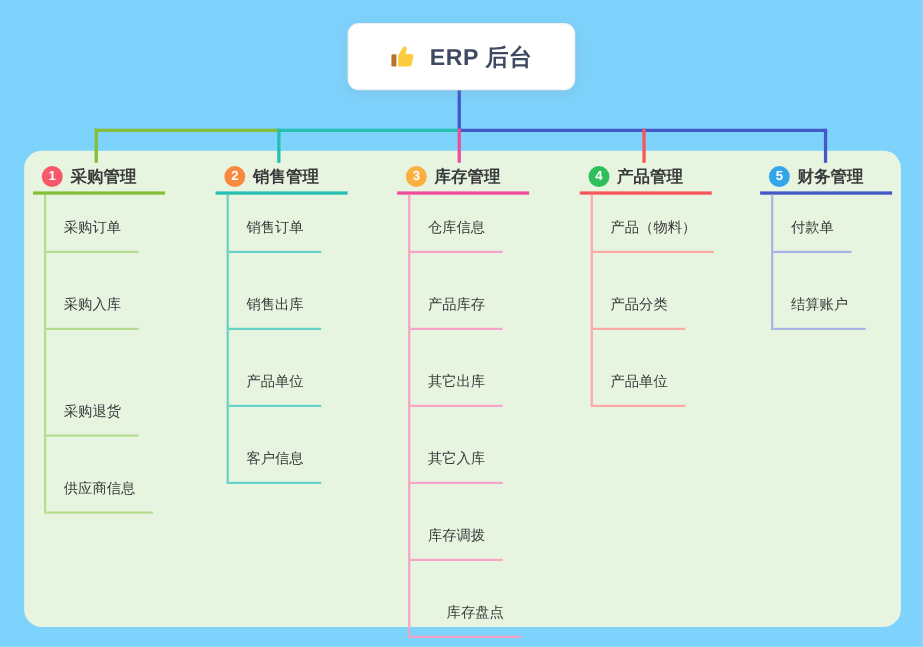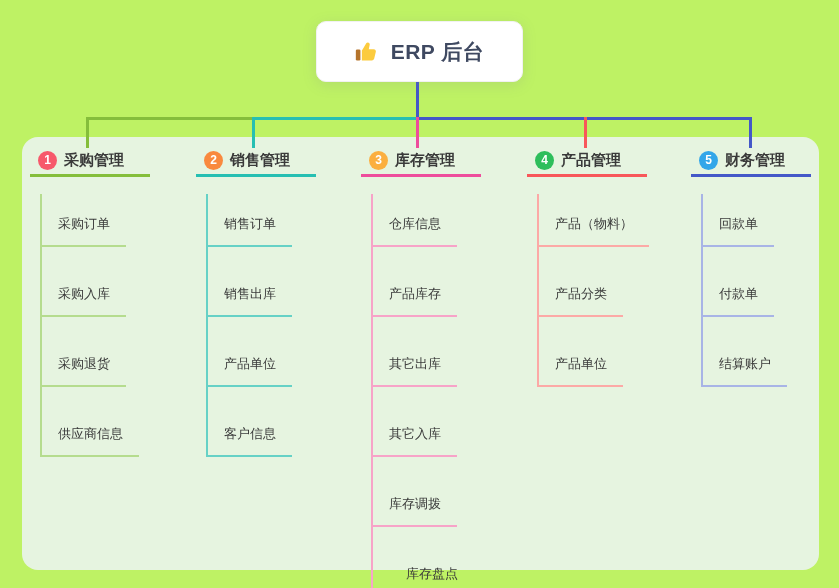--- a/index.html
+++ b/index.html
@@ -1,17 +1,17 @@
 <!DOCTYPE html>
 <html><head>
 <meta charset="utf-8">
 <style>
   * { margin:0; padding:0; box-sizing:border-box; }
   body { background:#fff; font-family:"Liberation Sans","DejaVu Sans",sans-serif; }
-  .stage { position:relative; width:839px; height:588px; background:#bef264; overflow:hidden; }
+  .stage { position:relative; width:839px; height:588px; background:#7dd3fc; overflow:hidden; }
 
   .panel { position:absolute; left:22px; top:137px; width:797px; height:433px; border-radius:16px; }
 
   .root-card { position:absolute; left:316px; top:21px; width:207px; height:61px;
     background:#fff; border-radius:10px; border:1px solid #f1f1f3;
     box-shadow:0 3px 14px rgba(120,130,150,.18);
     display:flex; align-items:center; justify-content:center; gap:11px;
     font-size:21px; font-weight:600; color:#3F4961; letter-spacing:.5px; }
   .root-card .icon { display:flex; align-items:center; }
 
@@ -24,21 +24,21 @@
   .drop { top:117px; width:3px; height:31px; }
   .drop1{ left:86px; } .drop2{ left:252px; } .drop3{ left:416px; } .drop4{ left:584px; } .drop5{ left:749px; }
 
   .bh { position:absolute; top:146px; width:120px; height:31px;
     display:flex; align-items:center; gap:7px; padding-left:8px;
     border-bottom:3px solid #999; font-size:15px; font-weight:600; color:#3A3A3A; cursor:default; }
   .bh1{left:30px} .bh2{left:196px} .bh3{left:361px} .bh4{left:527px} .bh5{left:691px}
   .badge { width:19px; height:19px; border-radius:50%; color:#fff; font-size:12px; font-weight:700;
     display:flex; align-items:center; justify-content:center; flex:0 0 19px; }
 
-  .subs { position:absolute; top:194px; border-left:2px solid #ccc; }
+  .subs { position:absolute; top:177px; border-left:2px solid #ccc; }
   .subs1{left:40px} .subs2{left:206px} .subs3{left:371px} .subs4{left:537px} .subs5{left:701px}
   .sub { height:70px; display:flex; align-items:flex-end; width:max-content;
     padding:0 16px 12px 16px; border-bottom:2px solid #ccc;
     font-size:13px; color:#3A3A3A; white-space:nowrap; cursor:default; }
   .sub:first-child { height:53px; }
 </style>
 </head>
 <body>
 
 <div class="stage">
@@ -65,21 +65,21 @@
     <span>ERP 后台</span>
   </div>
 
   <div class="bh bh1" style="border-bottom-color: rgb(133, 190, 59);">
     <span class="badge" style="background-color: rgb(247, 89, 107);">1</span>
     <span>采购管理</span>
   </div>
   <div class="subs subs1" style="border-left-color: rgb(181, 220, 142);">
     <div class="sub" style="border-bottom-color: rgb(181, 220, 142);">采购订单</div>
     <div class="sub" style="border-bottom-color: rgb(181, 220, 142);">采购入库</div>
-    <div class="sub" style="border-bottom-color: rgb(181, 220, 142);">采购退货</div>
+    <div class="sub" style="border-bottom-color: rgb(181, 220, 142); margin-top: 27px;">采购退货</div>
     <div class="sub" style="border-bottom-color: rgb(181, 220, 142);">供应商信息</div>
   </div>
 
   <div class="bh bh2" style="border-bottom-color: rgb(38, 191, 178);">
     <span class="badge" style="background-color: rgb(249, 137, 62);">2</span>
     <span>销售管理</span>
   </div>
   <div class="subs subs2" style="border-left-color: rgb(102, 209, 198);">
     <div class="sub" style="border-bottom-color: rgb(102, 209, 198);">销售订单</div>
     <div class="sub" style="border-bottom-color: rgb(102, 209, 198);">销售出库</div>
@@ -108,18 +108,17 @@
     <div class="sub" style="border-bottom-color: rgb(252, 169, 166);">产品（物料）</div>
     <div class="sub" style="border-bottom-color: rgb(252, 169, 166);">产品分类</div>
     <div class="sub" style="border-bottom-color: rgb(252, 169, 166);">产品单位</div>
   </div>
 
   <div class="bh bh5" style="border-bottom-color: rgb(68, 88, 200);">
     <span class="badge" style="background-color: rgb(50, 166, 233);">5</span>
     <span>财务管理</span>
   </div>
   <div class="subs subs5" style="border-left-color: rgb(168, 180, 230);">
-    <div class="sub" style="border-bottom-color: rgb(168, 180, 230);">回款单</div>
     <div class="sub" style="border-bottom-color: rgb(168, 180, 230);">付款单</div>
     <div class="sub" style="border-bottom-color: rgb(168, 180, 230);">结算账户</div>
   </div>
 
 </div>
 
 </body></html>

